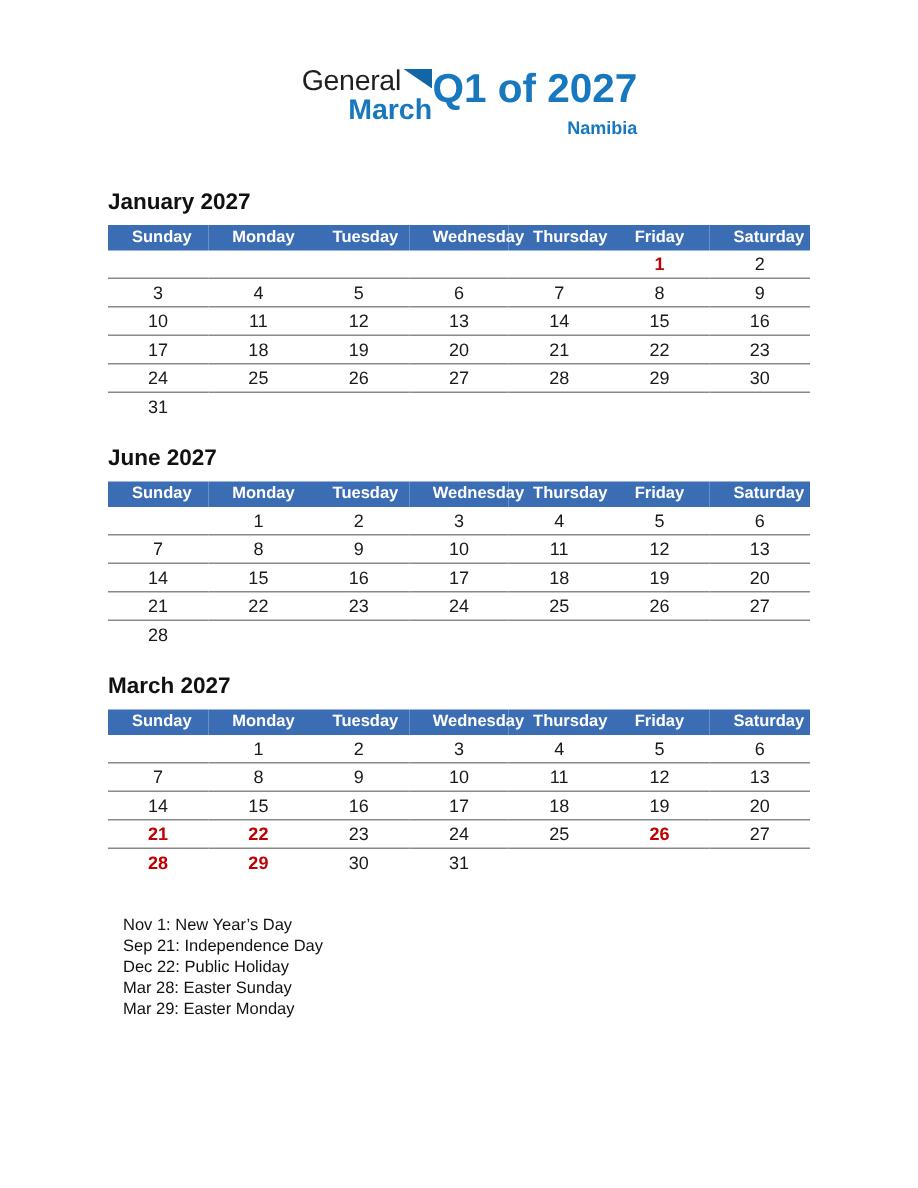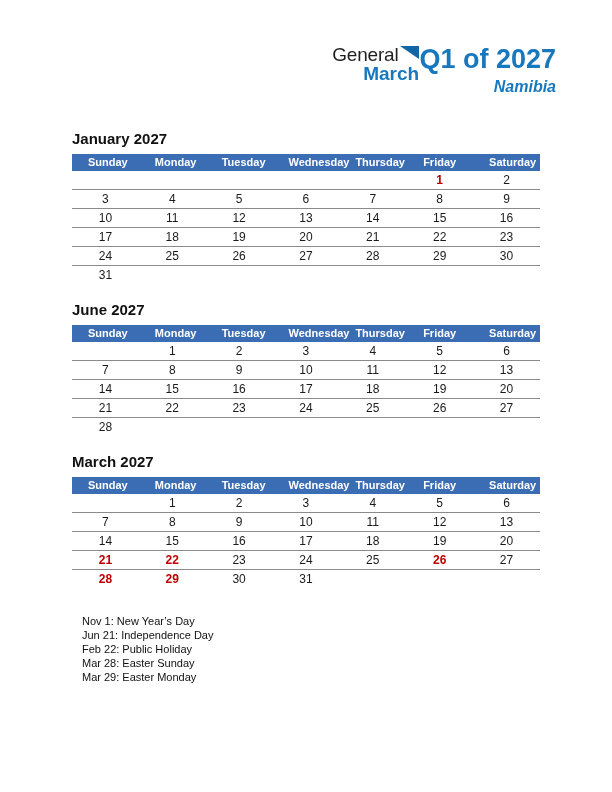--- a/index.html
+++ b/index.html
@@ -12,21 +12,21 @@
   body {
     width: 612px;
     height: 792px;
     background: #ffffff;
     font-family: "Liberation Sans", sans-serif;
     position: relative;
     overflow: hidden;
   }
   .page-header {
     display: flex;
-    justify-content: flex-end;
+    justify-content: center;
     align-items: flex-start;
     padding: 45px 56px 0 70px;
   }
   .logo { line-height: 1; }
   .logo-row { display: flex; align-items: flex-start; }
   .logo-general {
     font-size: 19px;
     color: #1f1f1f;
     letter-spacing: -0.2px;
   }
@@ -38,25 +38,24 @@
     margin: 0 0 0 31px;
   }
   .title-block { text-align: right; margin-top: 0; }
   .q-title {
     font-size: 27px;
     font-weight: bold;
     color: var(--title-blue);
     line-height: 1.1;
   }
   .country {
-    font-size: 16px;
+    font-size: 12px;
     font-weight: bold;
     color: var(--title-blue);
     margin-top: 3px;
-    font-style: italic;
   }
   .calendars { width: 468px; margin: 34px auto 0; }
   .month { margin-bottom: 17px; }
   .month-title {
     text-align: left;
     font-size: 15px;
     font-weight: 700;
     color: #111111;
     margin: 0 0 7px 0;
   }
@@ -306,17 +305,17 @@
             <td></td>
             <td></td>
           </tr>
         </tbody>
       </table>
   </section>
 </div>
 
 <div class="holidays">
   <div class="holiday-line">Nov 1: New Year’s Day</div>
-  <div class="holiday-line">Jun 21: Independence Day</div>
-  <div class="holiday-line">Feb 22: Public Holiday</div>
+  <div class="holiday-line">Sep 21: Independence Day</div>
+  <div class="holiday-line">Dec 22: Public Holiday</div>
   <div class="holiday-line">Mar 28: Easter Sunday</div>
   <div class="holiday-line">Mar 29: Easter Monday</div>
 </div>
 
 </body></html>

